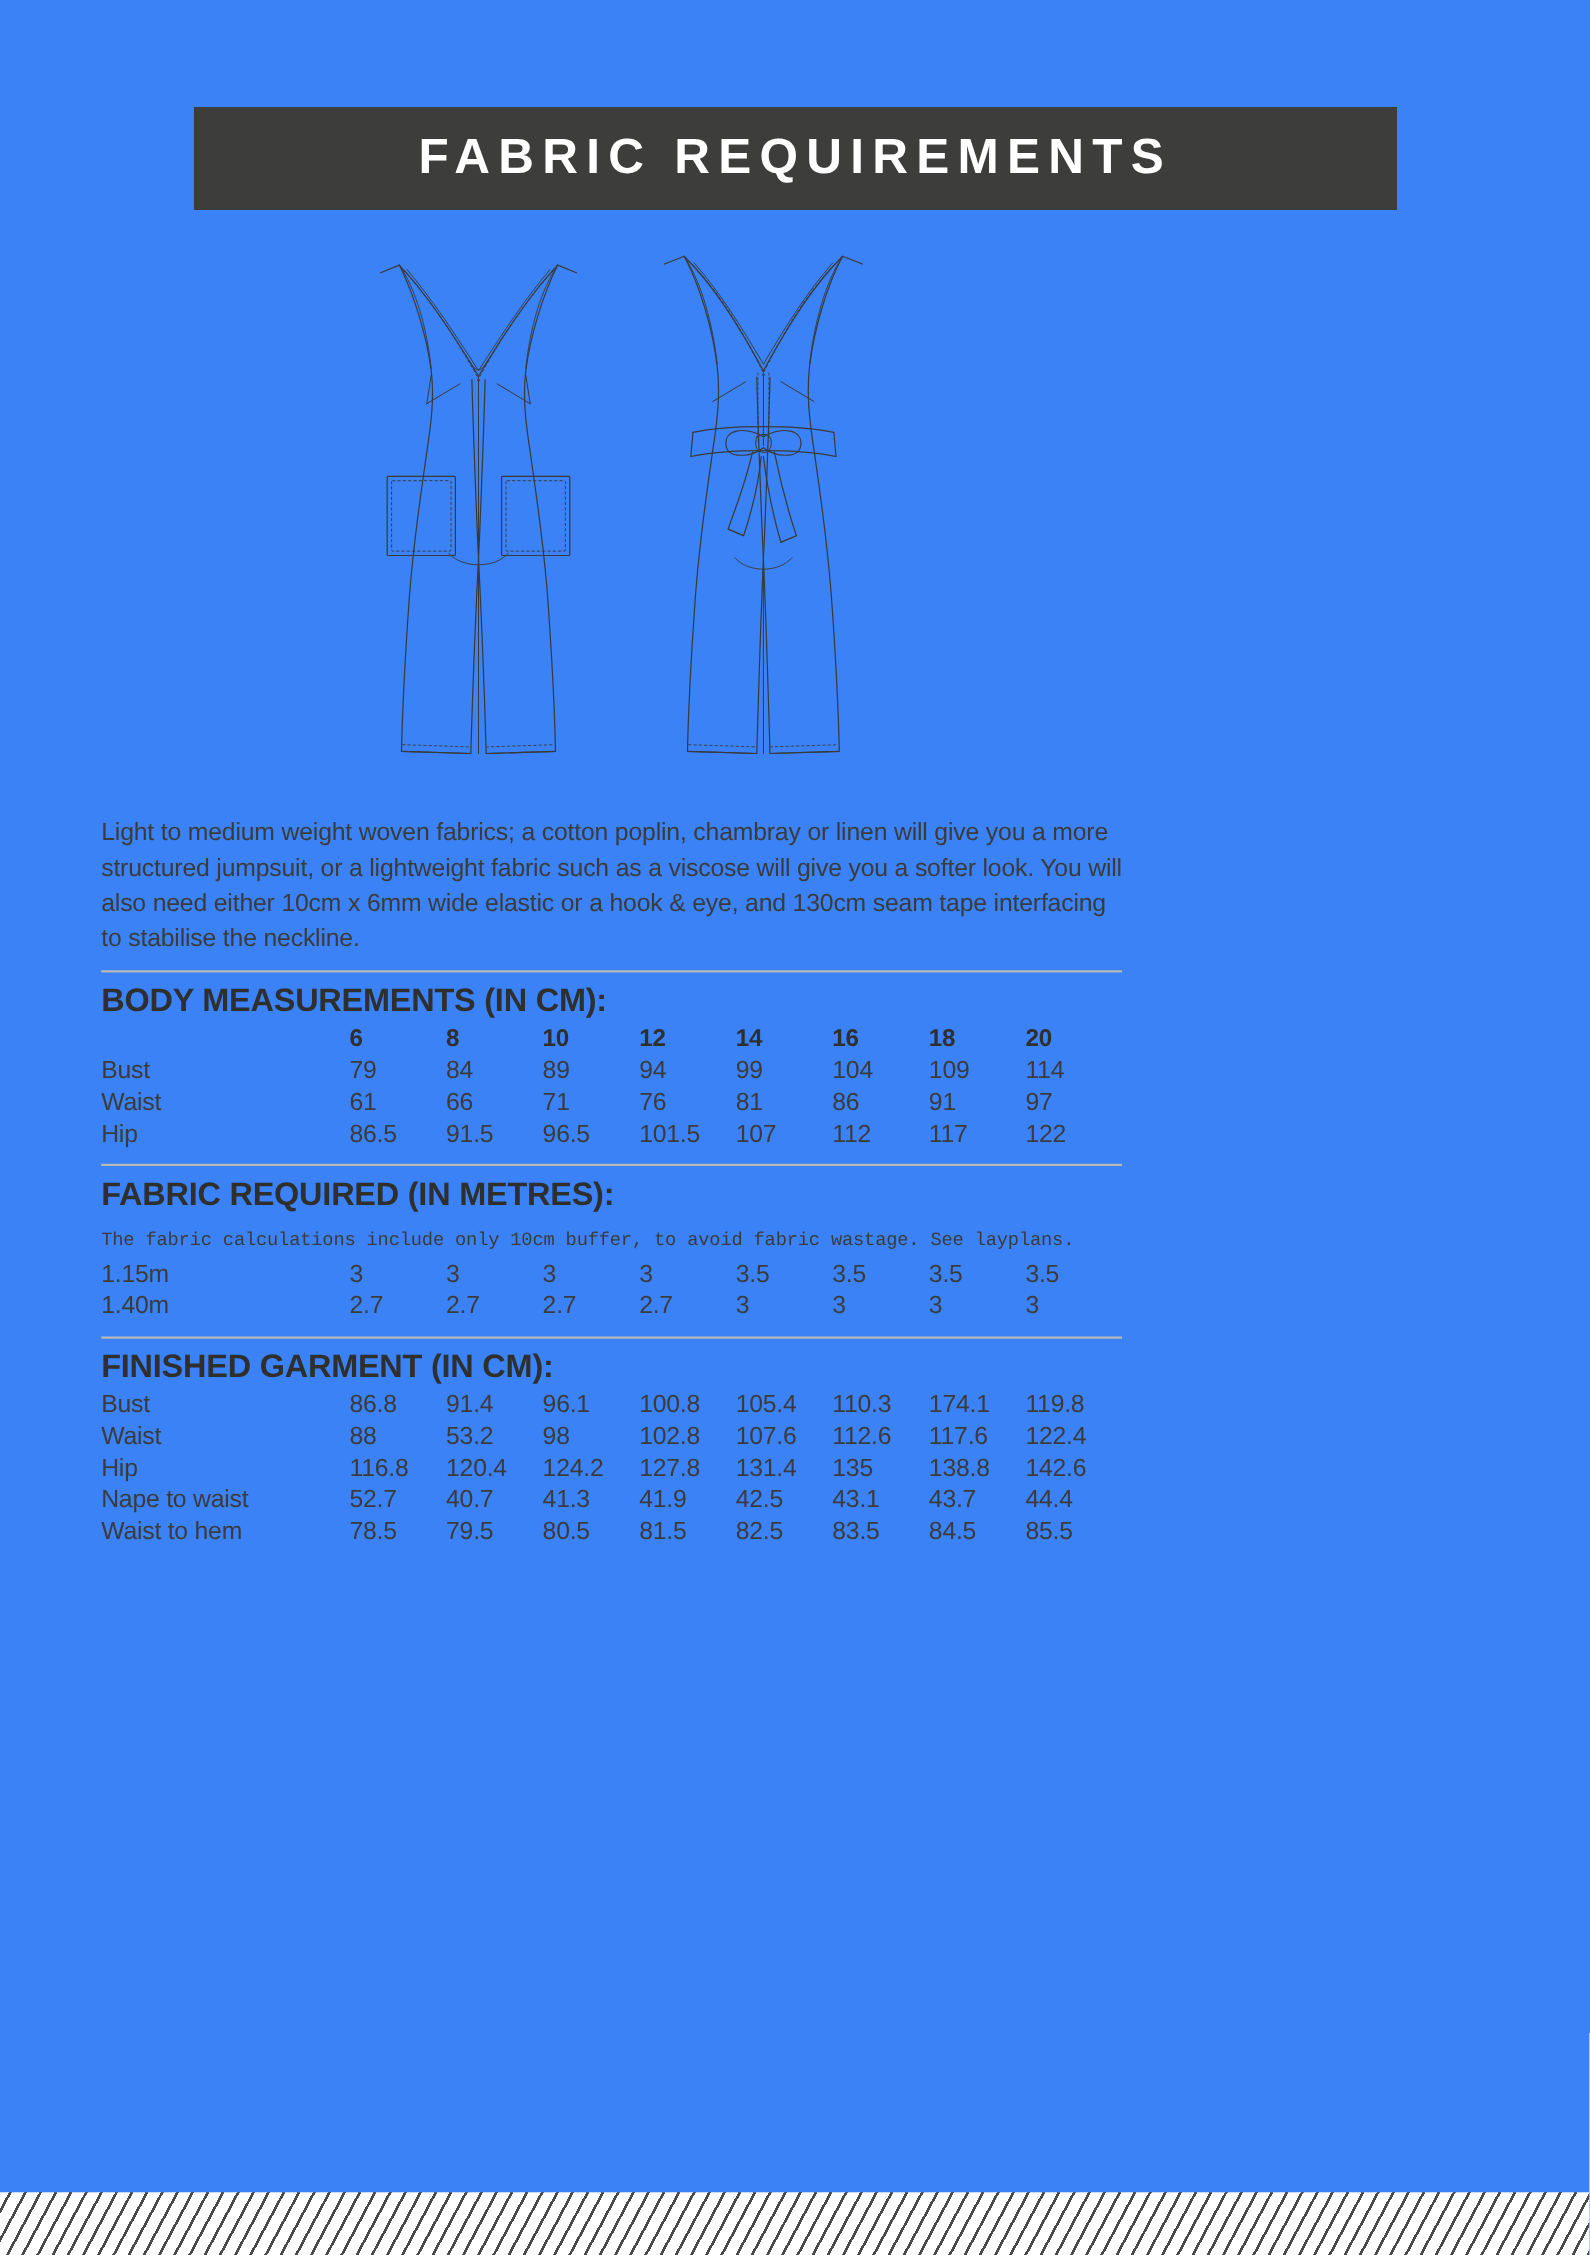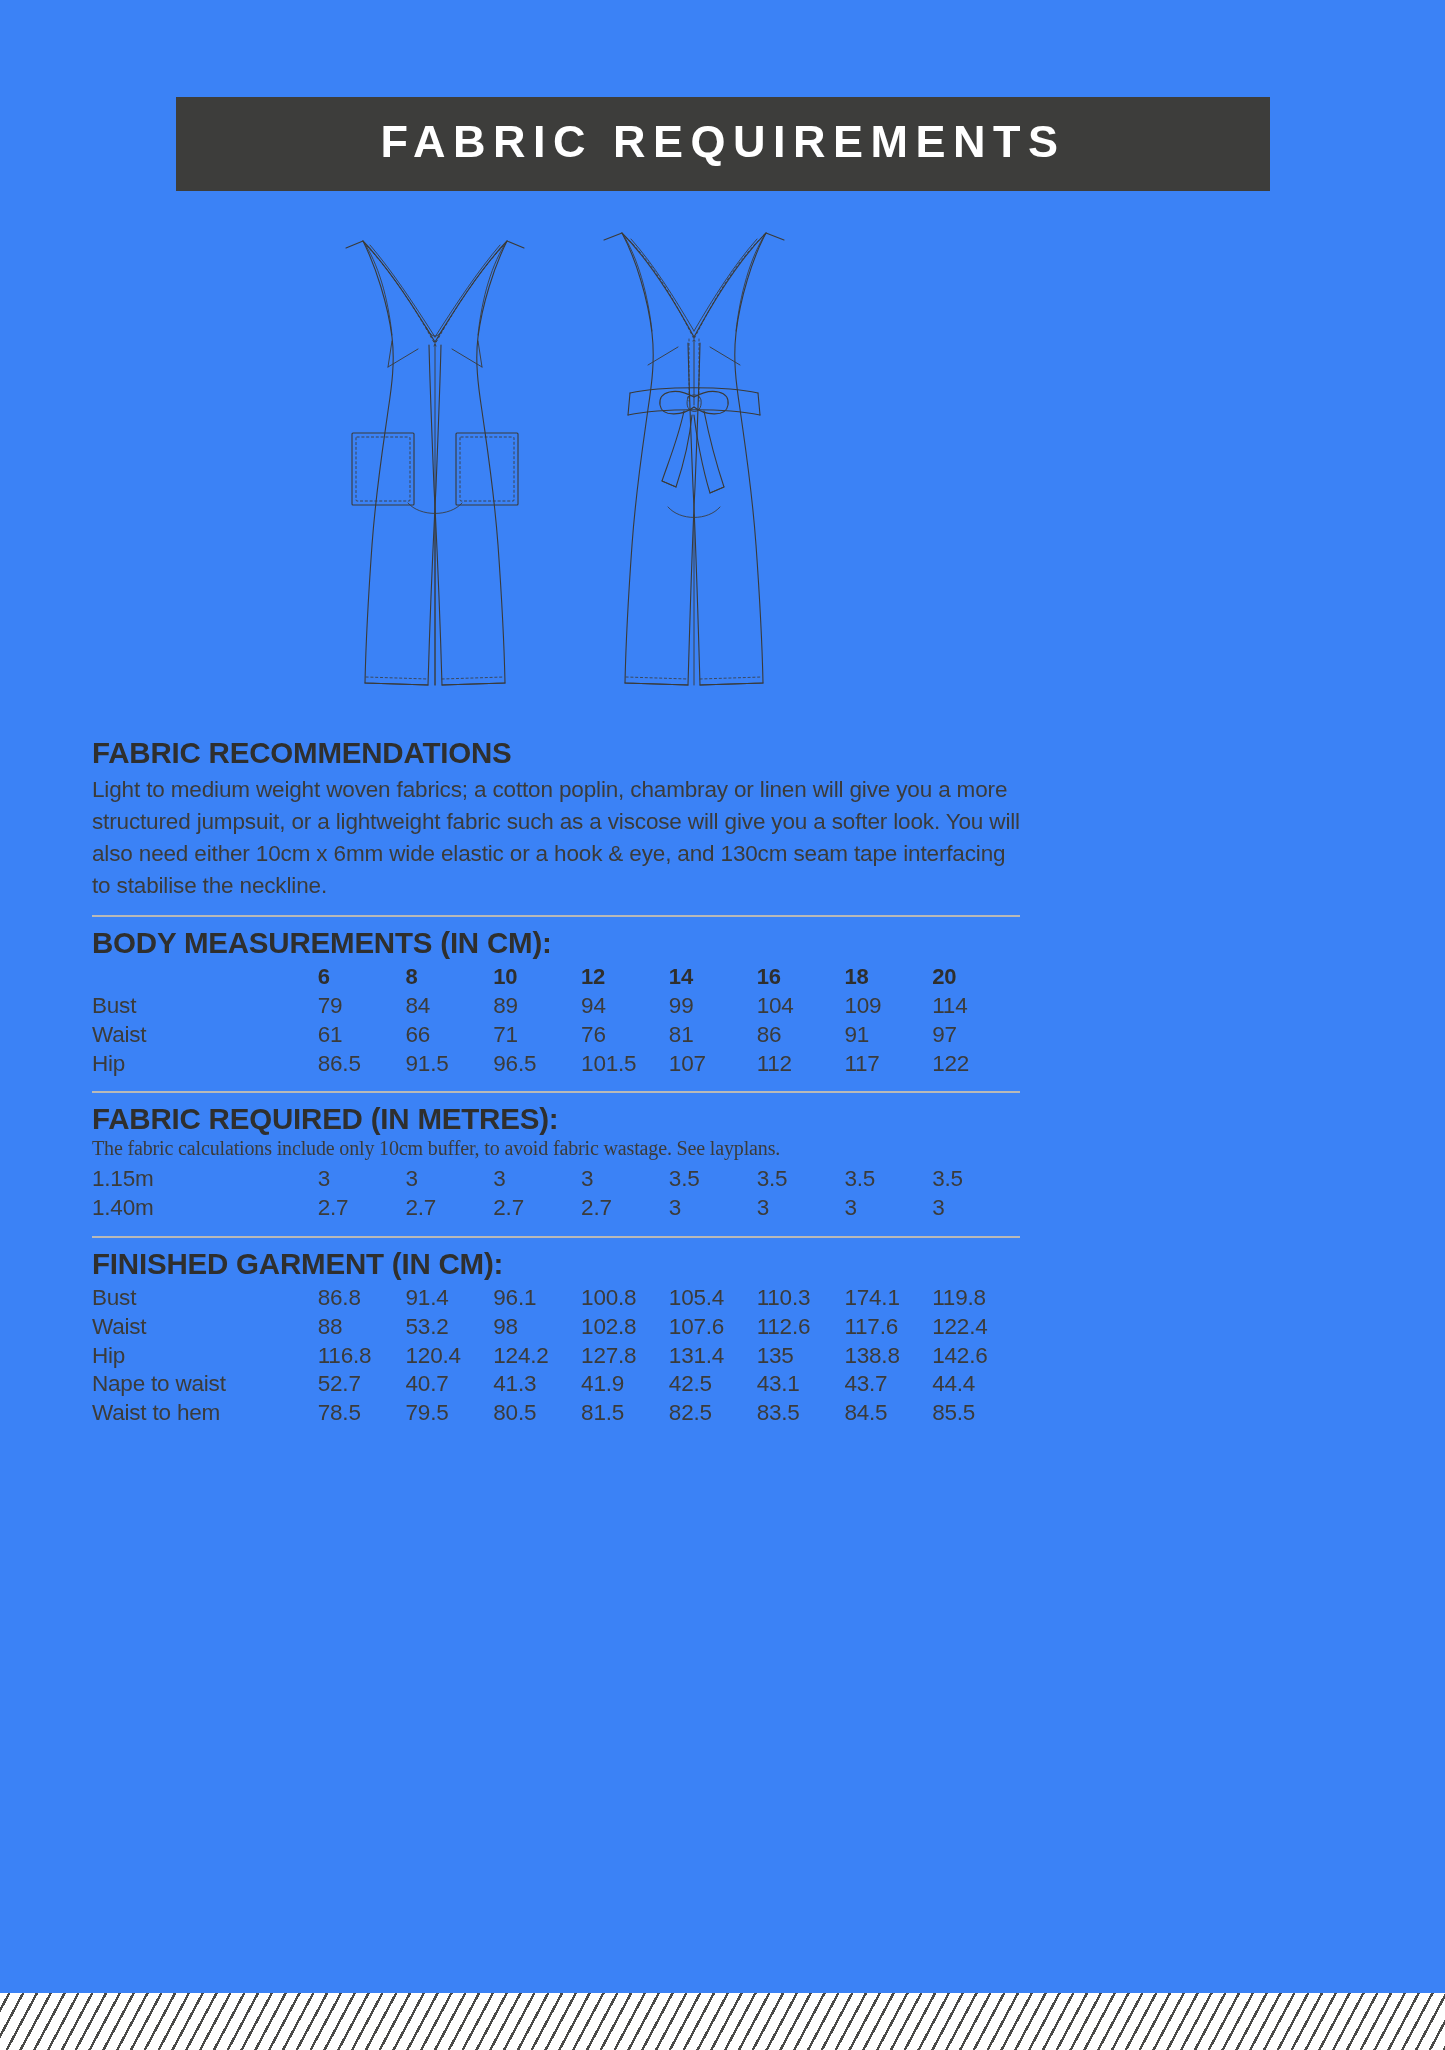--- a/index.html
+++ b/index.html
@@ -115,26 +115,26 @@
     color: #2f2f2e;
     font-size: 22px;
     padding-bottom: 1px;
   }
   table.size-table .rowlabel { width: 225px; }
   table.size-table .sizecol  { width: 87.5px; }
 
   .tbl-gap-top { margin-top: 4px; }
 
   .note {
-    font-family: Liberation Serif, serif;
-    font-size: 20px;
+    font-family: Liberation Mono, monospace;
+    font-size: 17px;
     color: #3b3b3a;
     letter-spacing: -0.15px;
     line-height: 1.3;
-    margin-top: 0;
+    margin-top: 16px;
   }
 
   
   .footer-stripes {
     position: absolute;
     left: 0;
     bottom: 0;
     width: 1445px;
     height: 57px;
     background-image: repeating-linear-gradient(
@@ -283,21 +283,20 @@
         <path d="M67 468 L130 470" stroke-width="1.1"></path>
         <path d="M142 470 L205 468" stroke-width="1.1"></path>
         <path d="M68 462 L130 464" stroke-width="0.8" stroke-dasharray="2.2 2.6"></path>
         <path d="M142 464 L204 462" stroke-width="0.8" stroke-dasharray="2.2 2.6"></path>
       </g>
     </svg>
   </div>
 
   <div class="content">
 
-    <div class="sec-head">FABRIC RECOMMENDATIONS</div>
     <div class="para">Light to medium weight woven fabrics; a cotton poplin, chambray or linen will give you a more structured jumpsuit, or a lightweight fabric such as a viscose will give you a softer look. You will also need either 10cm x 6mm wide elastic or a hook &amp; eye, and 130cm seam tape interfacing to stabilise the neckline.</div>
 
     <div class="rule"></div>
 
     <div class="sec-head">BODY MEASUREMENTS (IN CM):</div>
     <table class="size-table tbl-gap-top">
       <thead>
         <tr>
           <th class="rowlabel"></th>
           <th class="sizecol">6</th>

